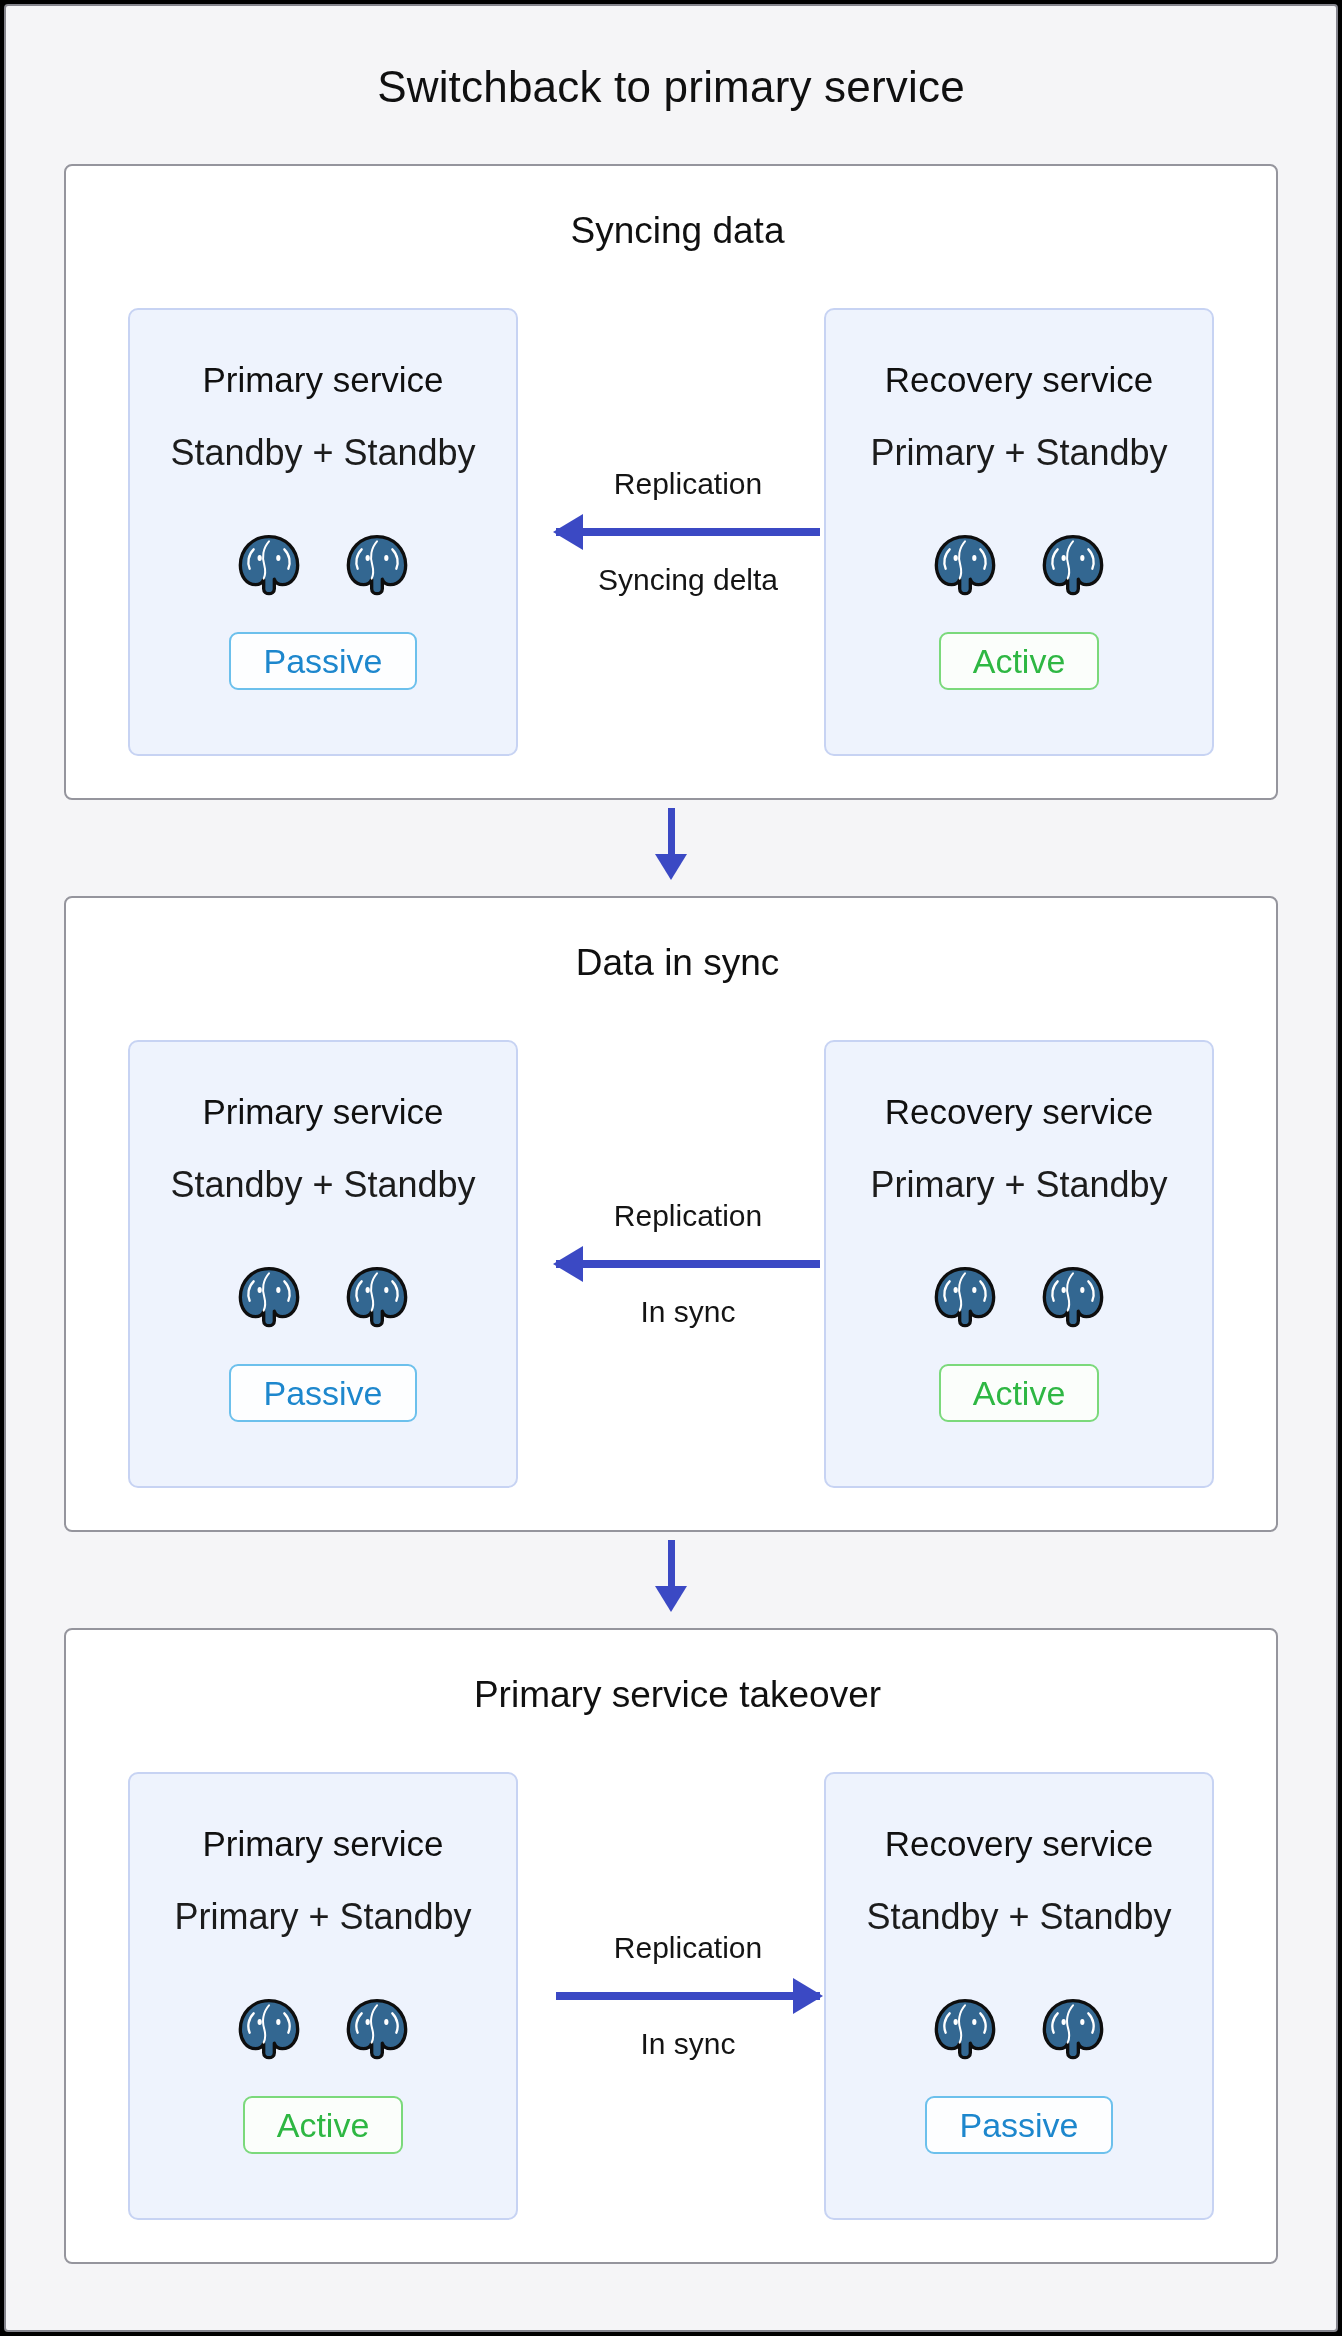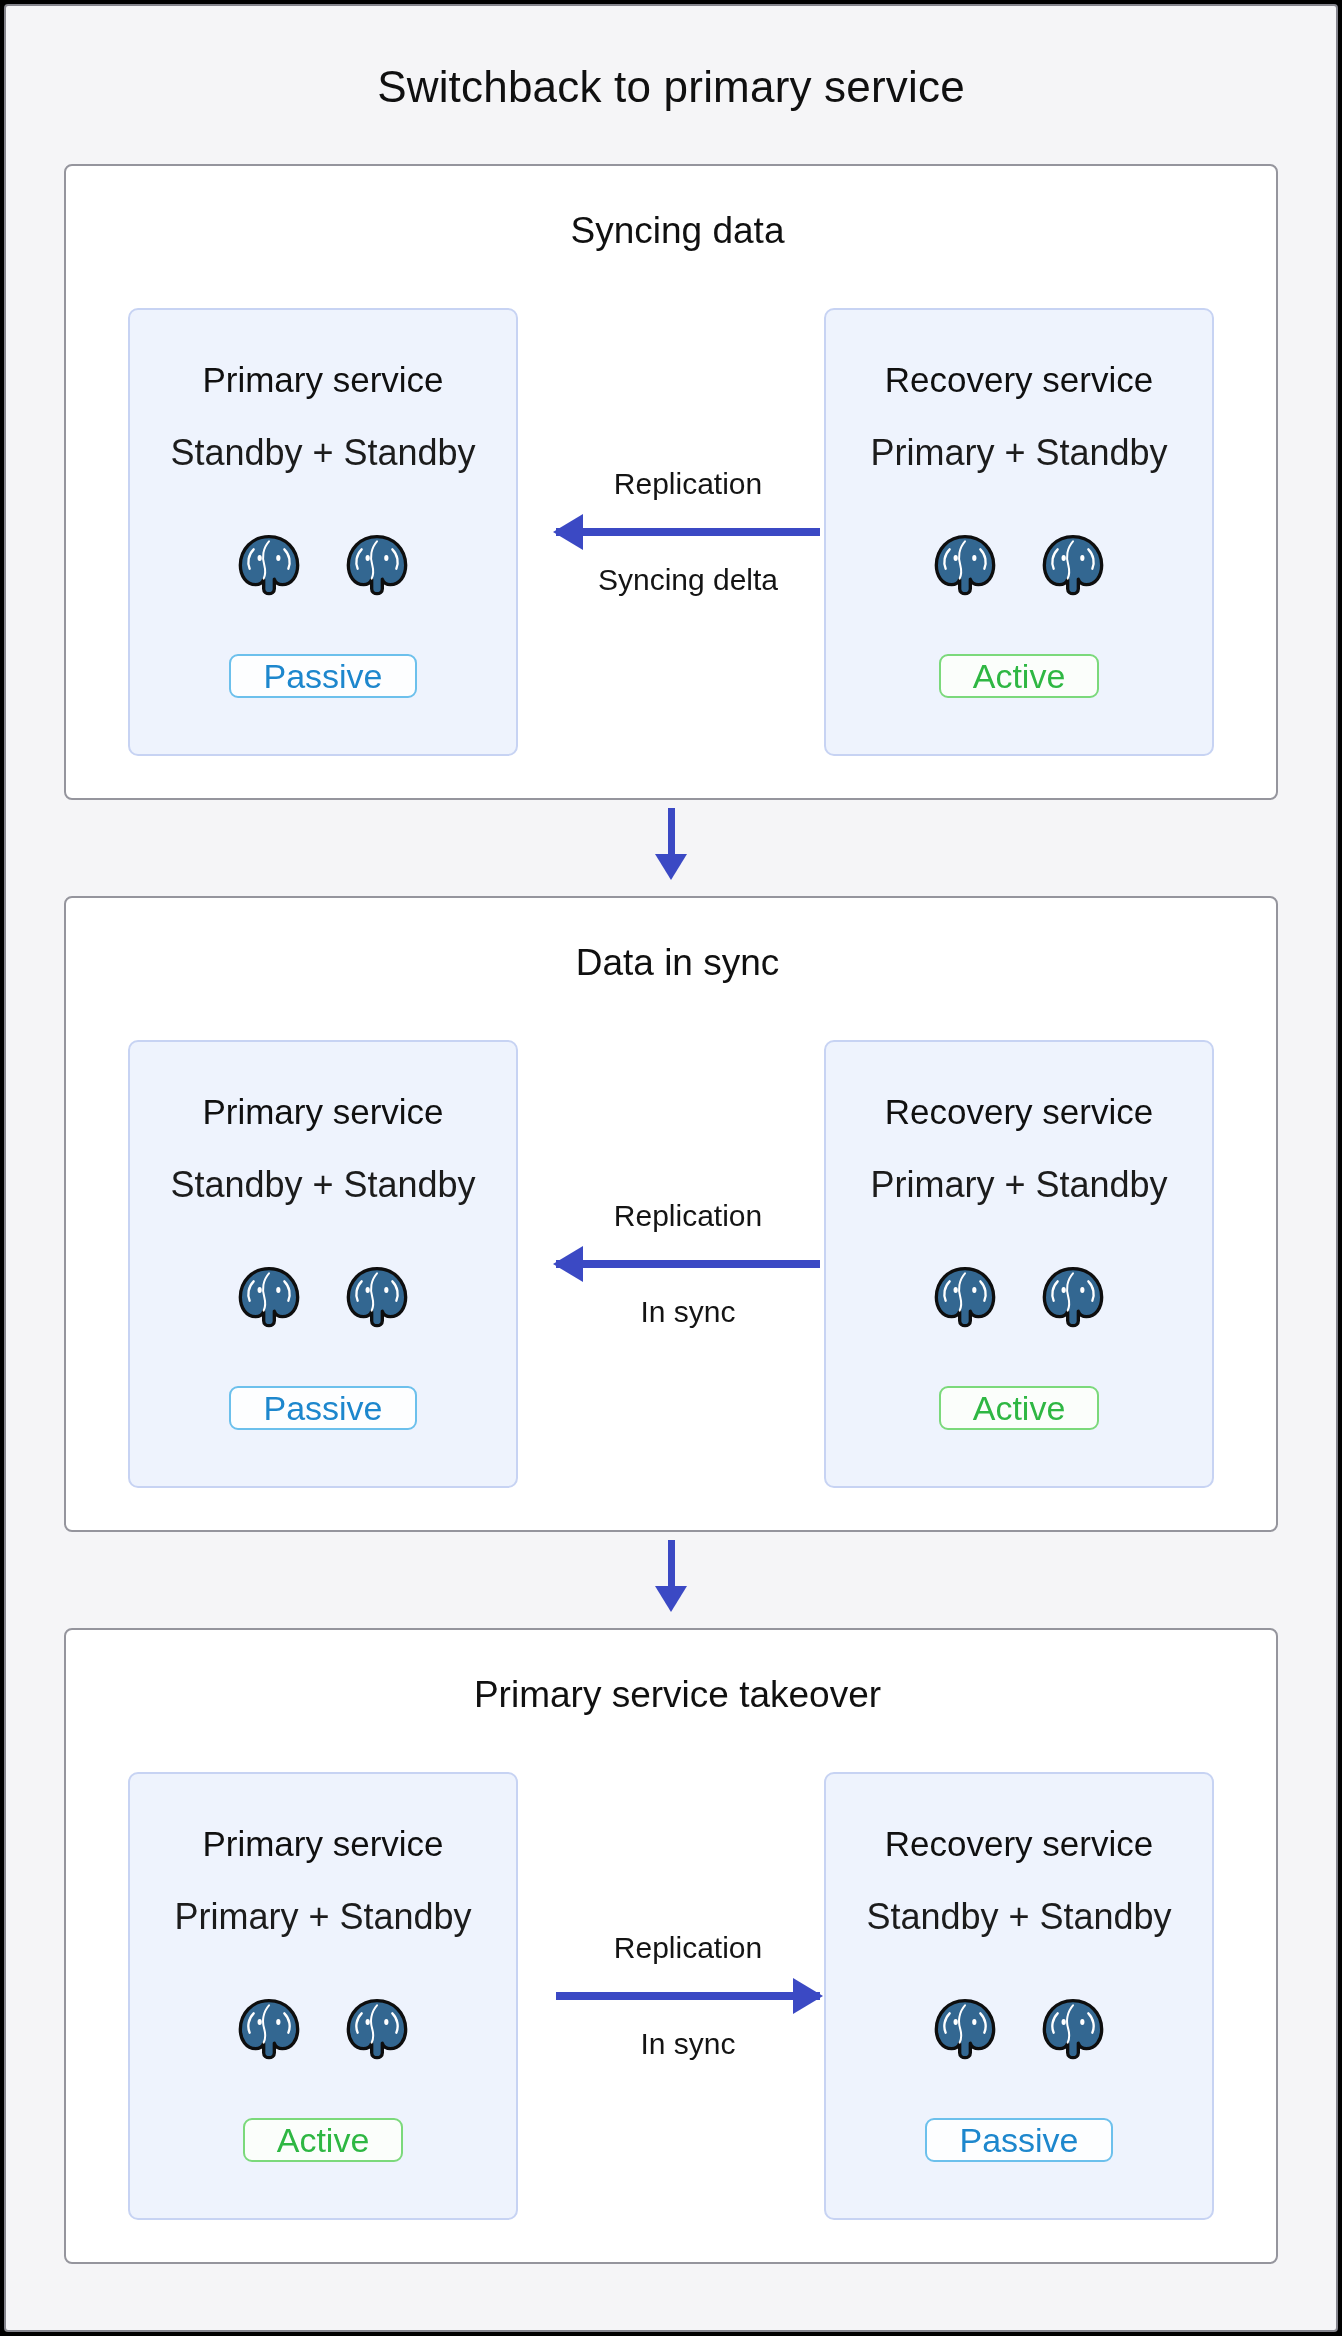--- a/index.html
+++ b/index.html
@@ -82,24 +82,24 @@
     line-height: 34px;
     color: #1c1c1c;
   }
   .elephants {
     margin-top: 58px;
     display: flex;
     gap: 40px;
     align-items: center;
   }
   .badge {
-    margin-top: 54px;
+    margin-top: 32px;
     font-size: 34px;
     line-height: 38px;
-    padding: 1px 32px;
+    padding: 8px 32px;
     border-radius: 9px;
     border: 2px solid;
     background: #ffffff;
   }
   .badge.active  { color: var(--active-green);  border-color: var(--active-border); background: #fbfefb; }
   .badge.passive { color: var(--passive-blue); border-color: var(--passive-border); background: #fdfeff; }
   .mid {
     flex: 1;
     display: flex;
     flex-direction: column;

